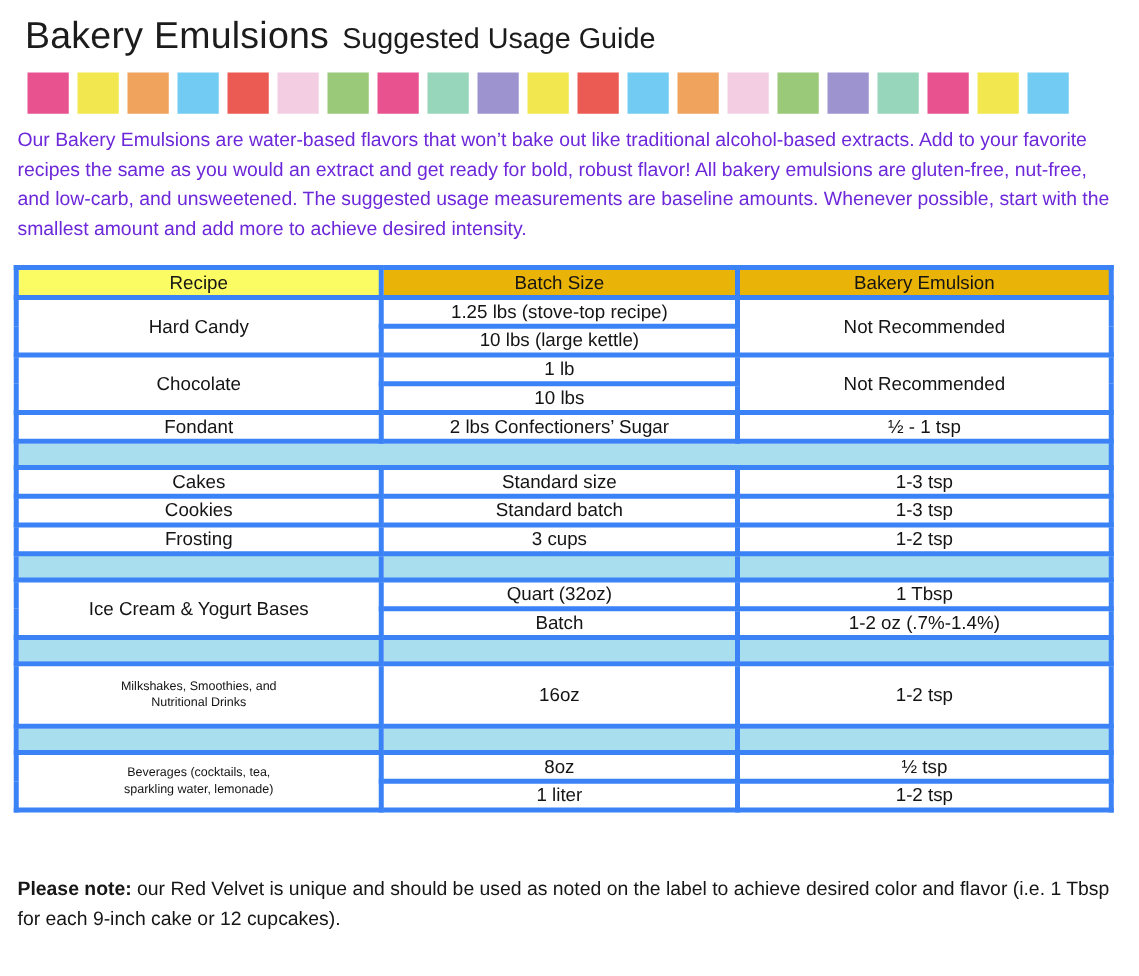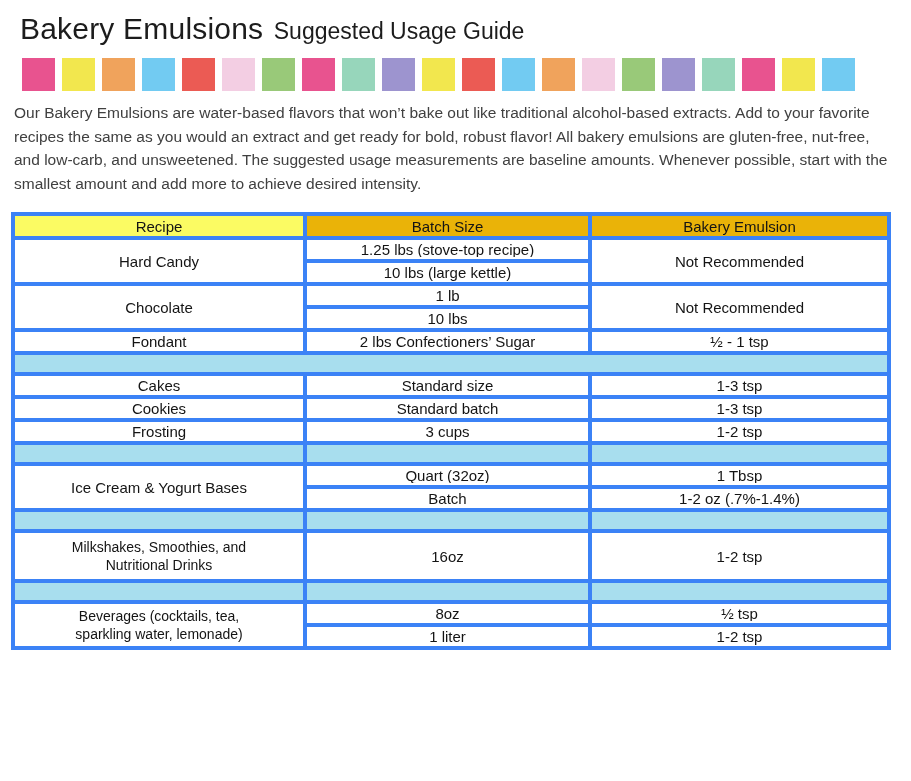--- a/index.html
+++ b/index.html
@@ -40,21 +40,21 @@
   .swatch {
     width: 33px;
     height: 33px;
     flex: 0 0 auto;
   }
   .intro {
     margin: 10px 14px 0 14px;
     width: 882px;
     font-size: 15.5px;
     line-height: 1.52;
-    color: #404040;
+    color: #6d28d9;
   }
   table.usage {
     margin: 17px 0 0 11px;
     width: 876px;
     border-collapse: collapse;
     table-layout: fixed;
     font-size: 15px;
     color: #141414;
   }
   table.usage td, table.usage th {
@@ -64,21 +64,21 @@
     padding: 1px 4px;
     font-weight: normal;
     overflow: hidden;
   }
   tr.hrow   { height: 24px; }
   tr.r      { height: 23px; }
   tr.band   { height: 21px; }
   tr.tall   { height: 50px; }
   td.tb { border-bottom: 1px solid #848484; border-radius: 11px; }
   td.tt { border-top: 1px solid #848484; }
-  td.small-recipe { font-size: 14px; line-height: 1.25; }
+  td.small-recipe { font-size: 10px; line-height: 1.25; }
   td.two-line { line-height: 1.3; }
   .footnote {
     margin: 50px 14px 0 14px;
     width: 878px;
     font-size: 15.5px;
     line-height: 1.55;
     color: #161616;
   }
   .footnote b { font-weight: bold; }
 </style>
@@ -220,14 +220,17 @@
         <td class="tb">8oz</td>
         <td class="tb">½ tsp</td>
       </tr>
       <tr class="r">
         <td class="tt">1 liter</td>
         <td class="tt">1-2 tsp</td>
       </tr>
     </tbody>
   </table>
 
+  <p class="footnote">
+    <b>Please note:</b><span> our Red Velvet is unique and should be used as noted on the label to achieve desired color and flavor (i.e. 1 Tbsp for each 9-inch cake or 12 cupcakes).</span>
+  </p>
 
 </div>
 
 </body></html>

